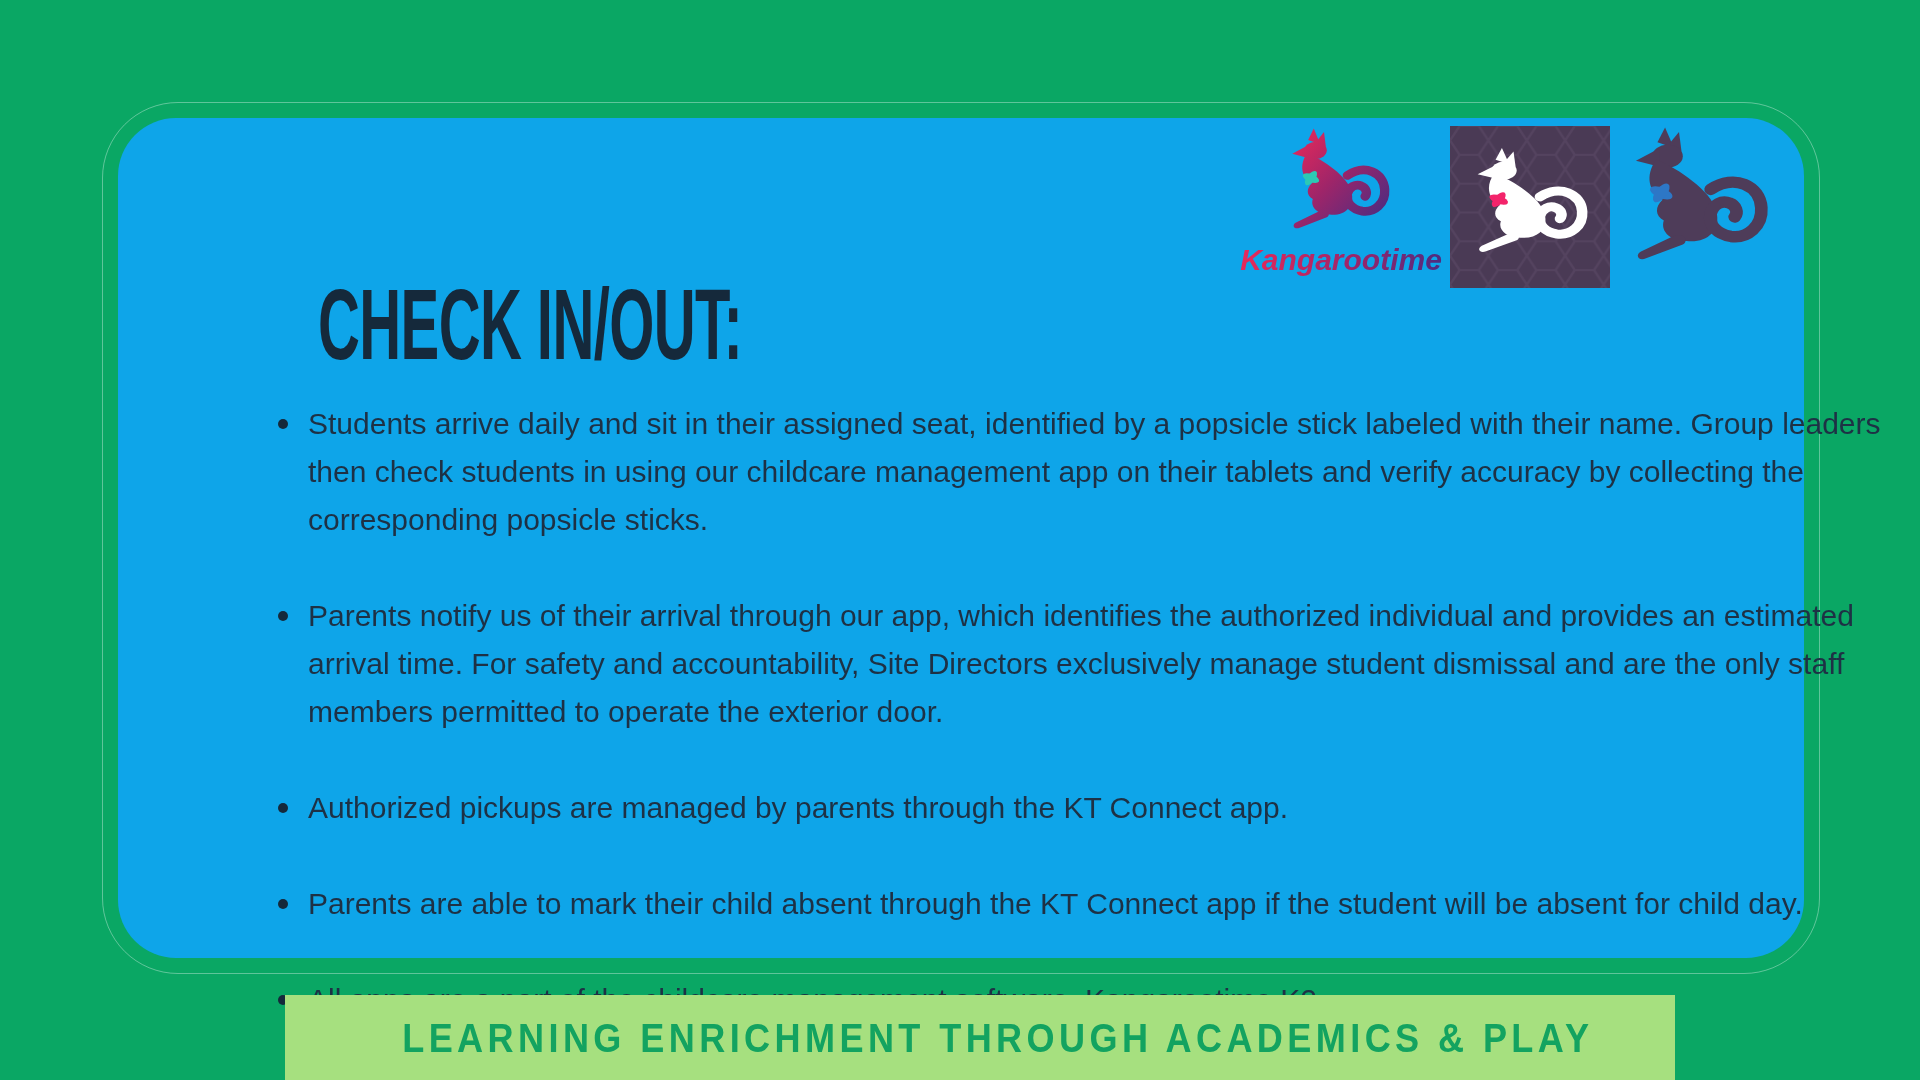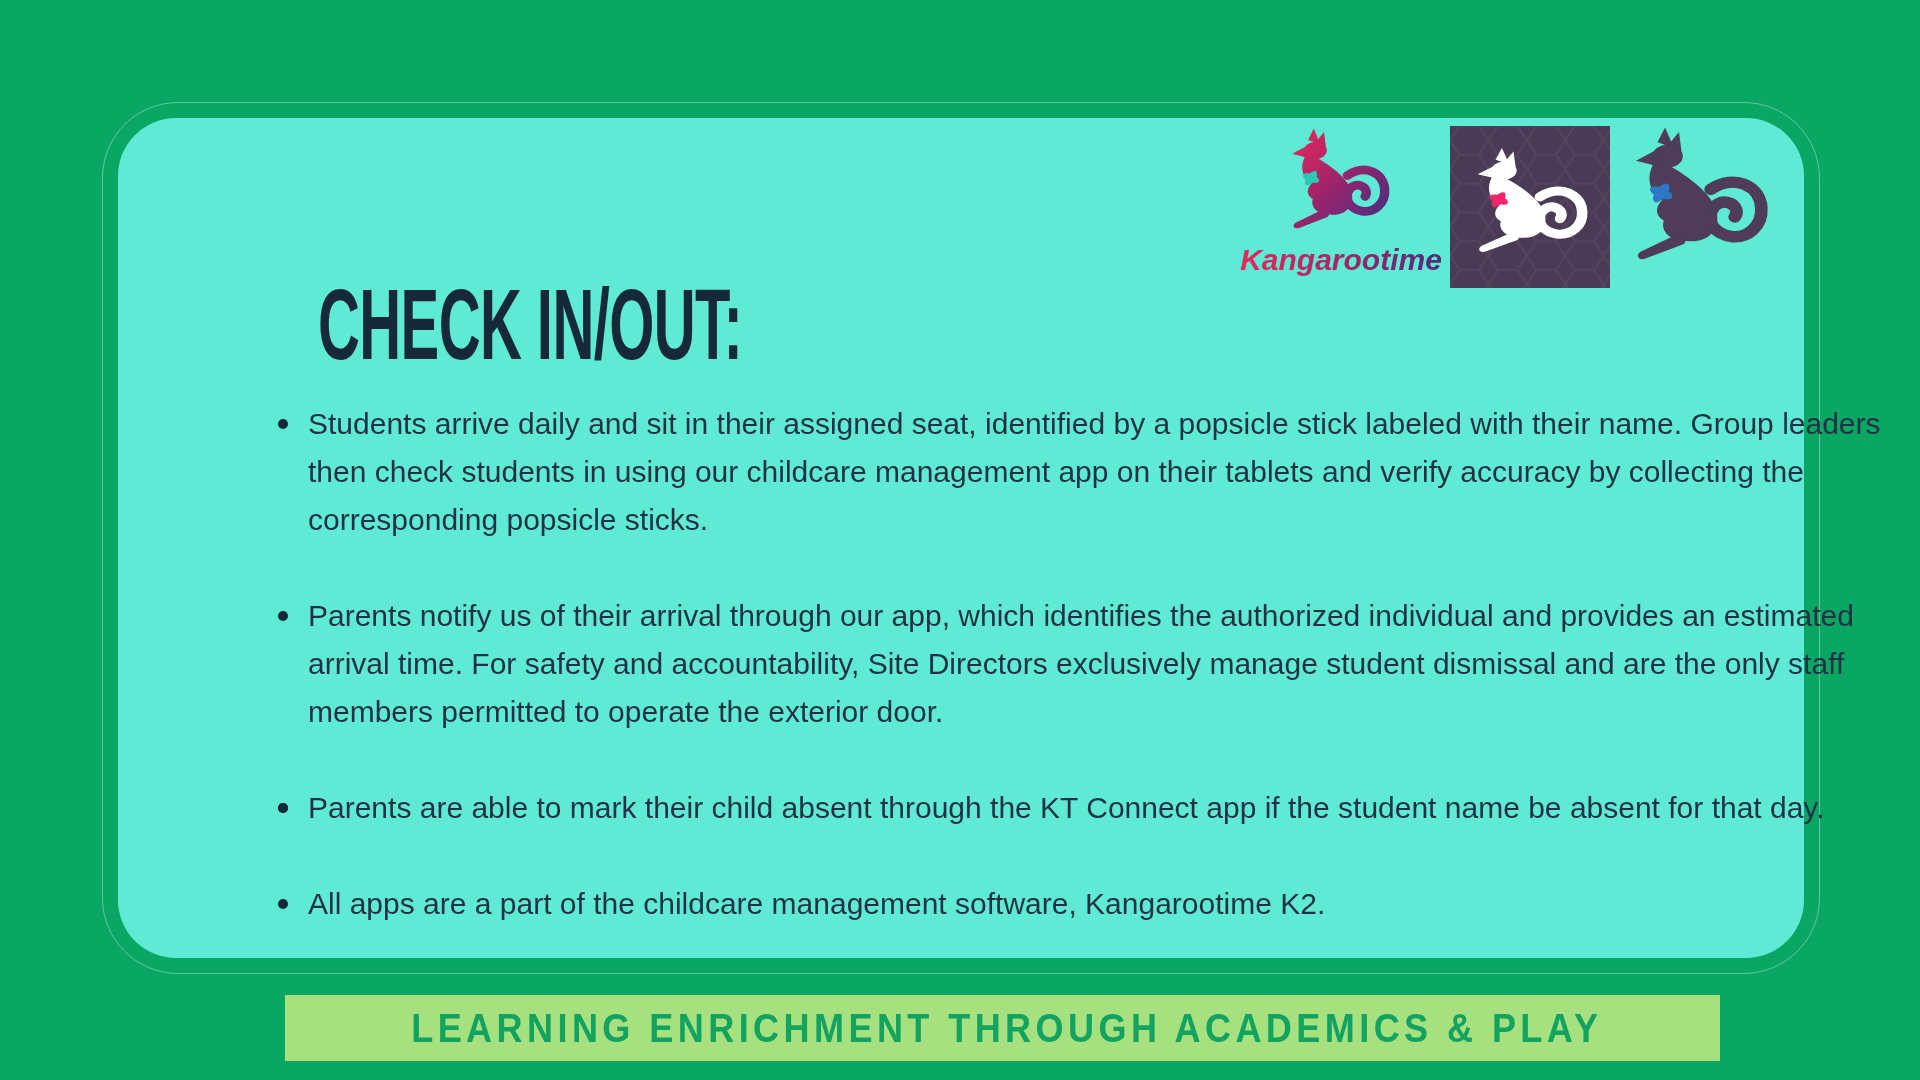--- a/index.html
+++ b/index.html
@@ -8,21 +8,21 @@
     background:#0aa764;
     font-family:"Liberation Sans", sans-serif;
   }
   .card-outline{
     position:absolute;left:102px;top:102px;width:1716px;height:870px;
     border-radius:76px;border:1px solid rgba(255,255,255,0.35);
     pointer-events:none;
   }
   .card{
     position:absolute;left:118px;top:118px;width:1686px;height:840px;
-    background:#5eead4;border-radius:58px;
+    background:#0ea5e9;border-radius:58px;
   }
   .title{
     position:absolute;left:200px;top:156px;margin:0;
     font-size:100px;line-height:100px;font-weight:800;
     letter-spacing:-1px;color:#15293b;white-space:nowrap;
     transform:scaleX(0.58);transform-origin:left top;
   }
   .bullets{
     position:absolute;left:156px;top:282px;width:1648px;
     margin:0;padding:0;list-style:none;
@@ -33,22 +33,22 @@
   .dot{
     position:absolute;left:4px;top:19px;width:10px;height:10px;
     border-radius:50%;background:#15293b;
   }
   .logo{position:absolute;}
   .logo-gradient-kanga{left:1282px;top:126px;}
   .logo-wordmark{left:1238px;top:242px;font-style:italic;}
   .logo-tile{left:1450px;top:126px;}
   .logo-plain{left:1622px;top:124px;}
   .footer{
-    position:absolute;left:285px;top:995px;width:1390px;height:66px;
-    background:#a6e07f;display:flex;align-items:center;justify-content:flex-start;padding-left:45px;
+    position:absolute;left:285px;top:995px;width:1390px;height:86px;
+    background:#a6e07f;display:flex;align-items:center;justify-content:flex-end;
   }
   .footer-label{
     font-size:41px;font-weight:800;letter-spacing:5px;color:#13a360;
     white-space:nowrap;transform:scaleX(0.88);transform-origin:center;
   }
 </style>
 </head>
 <body>
 
 <div class="card-outline"></div>
@@ -60,24 +60,25 @@
     <li>
       <span class="dot"></span>
       <span>Students arrive daily and sit in their assigned seat, identified by a popsicle stick labeled with their name. Group leaders then check students in using our childcare management app on their tablets and verify accuracy by collecting the corresponding popsicle sticks.</span>
     </li>
     <li>
       <span class="dot"></span>
       <span>Parents notify us of their arrival through our app, which identifies the authorized individual and provides an estimated arrival time. For safety and accountability, Site Directors exclusively manage student dismissal and are the only staff members permitted to operate the exterior door.</span>
     </li>
     <li>
       <span class="dot"></span>
+      <span>Authorized pickups are managed by parents through the KT Connect app.</span>
     </li>
     <li>
       <span class="dot"></span>
-      <span>Parents are able to mark their child absent through the KT Connect app if the student name be absent for that day.</span>
+      <span>Parents are able to mark their child absent through the KT Connect app if the student will be absent for child day.</span>
     </li>
     <li>
       <span class="dot"></span>
       <span>All apps are a part of the childcare management software, Kangarootime K2.</span>
     </li>
   </ul>
 </div>
 
 <div class="logo logo-gradient-kanga">
   <svg width="112" height="106" viewBox="0 0 120 122" preserveAspectRatio="none">

